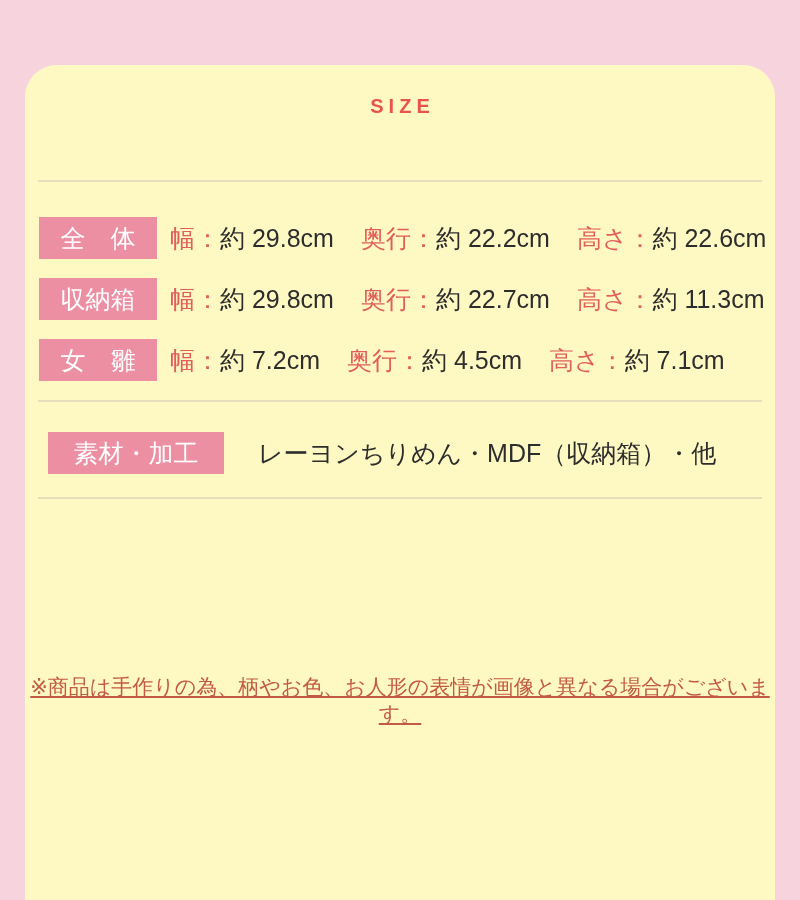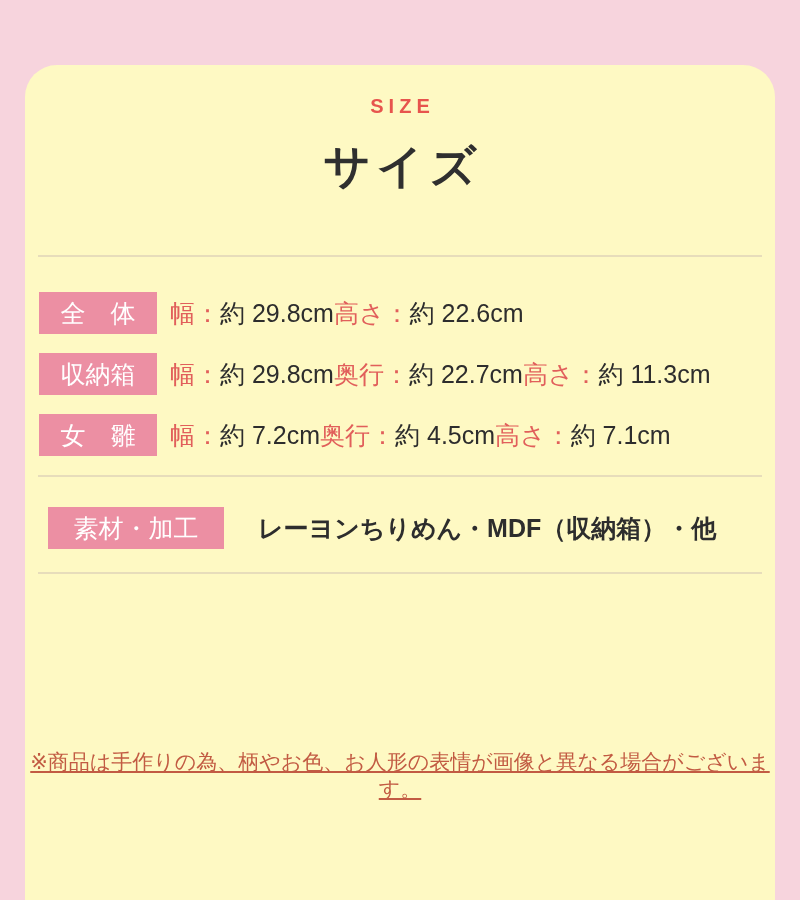--- a/index.html
+++ b/index.html
@@ -64,20 +64,21 @@
     color: #FFFFFF;
     font-size: 25px;
     display: flex;
     align-items: center;
     justify-content: center;
     flex: none;
   }
   .specs {
     display: flex;
     margin-left: 13px;
+    gap: 27px;
     font-size: 25px;
     white-space: nowrap;
   }
   .spec .key { color: #E15F5B; }
   .spec .val { color: #2D2D2D; }
   .material-section { padding: 30px 23px 0; }
   .material-row {
     display: flex;
     align-items: center;
     height: 42px;
@@ -93,47 +94,46 @@
     display: flex;
     align-items: center;
     justify-content: center;
     flex: none;
   }
   .material-value {
     margin-left: 26px;
     font-size: 25px;
     color: #2D2D2D;
     white-space: nowrap;
-    font-weight: bold;
   }
   .note {
     margin-top: 174px;
     text-align: center;
     font-size: 21px;
     line-height: 27px;
     color: #C25B43;
     text-decoration: underline;
   }
 </style>
 </head>
 <body>
 
 <div class="card">
 
   <div class="eyebrow">SIZE</div>
-  <div class="title">サイズ</div>
 
   <div class="divider d1"></div>
 
   <div class="rows">
 
     <div class="row">
       <div class="row-label">全　体</div>
       <div class="specs">
         <span class="spec"><span class="key">幅：</span><span class="val">約 29.8cm</span></span>
+        <span class="spec"><span class="key">奥行：</span><span class="val">約 22.2cm</span></span>
         <span class="spec"><span class="key">高さ：</span><span class="val">約 22.6cm</span></span>
       </div>
     </div>
 
     <div class="row">
       <div class="row-label">収納箱</div>
       <div class="specs">
         <span class="spec"><span class="key">幅：</span><span class="val">約 29.8cm</span></span>
         <span class="spec"><span class="key">奥行：</span><span class="val">約 22.7cm</span></span>
         <span class="spec"><span class="key">高さ：</span><span class="val">約 11.3cm</span></span>

